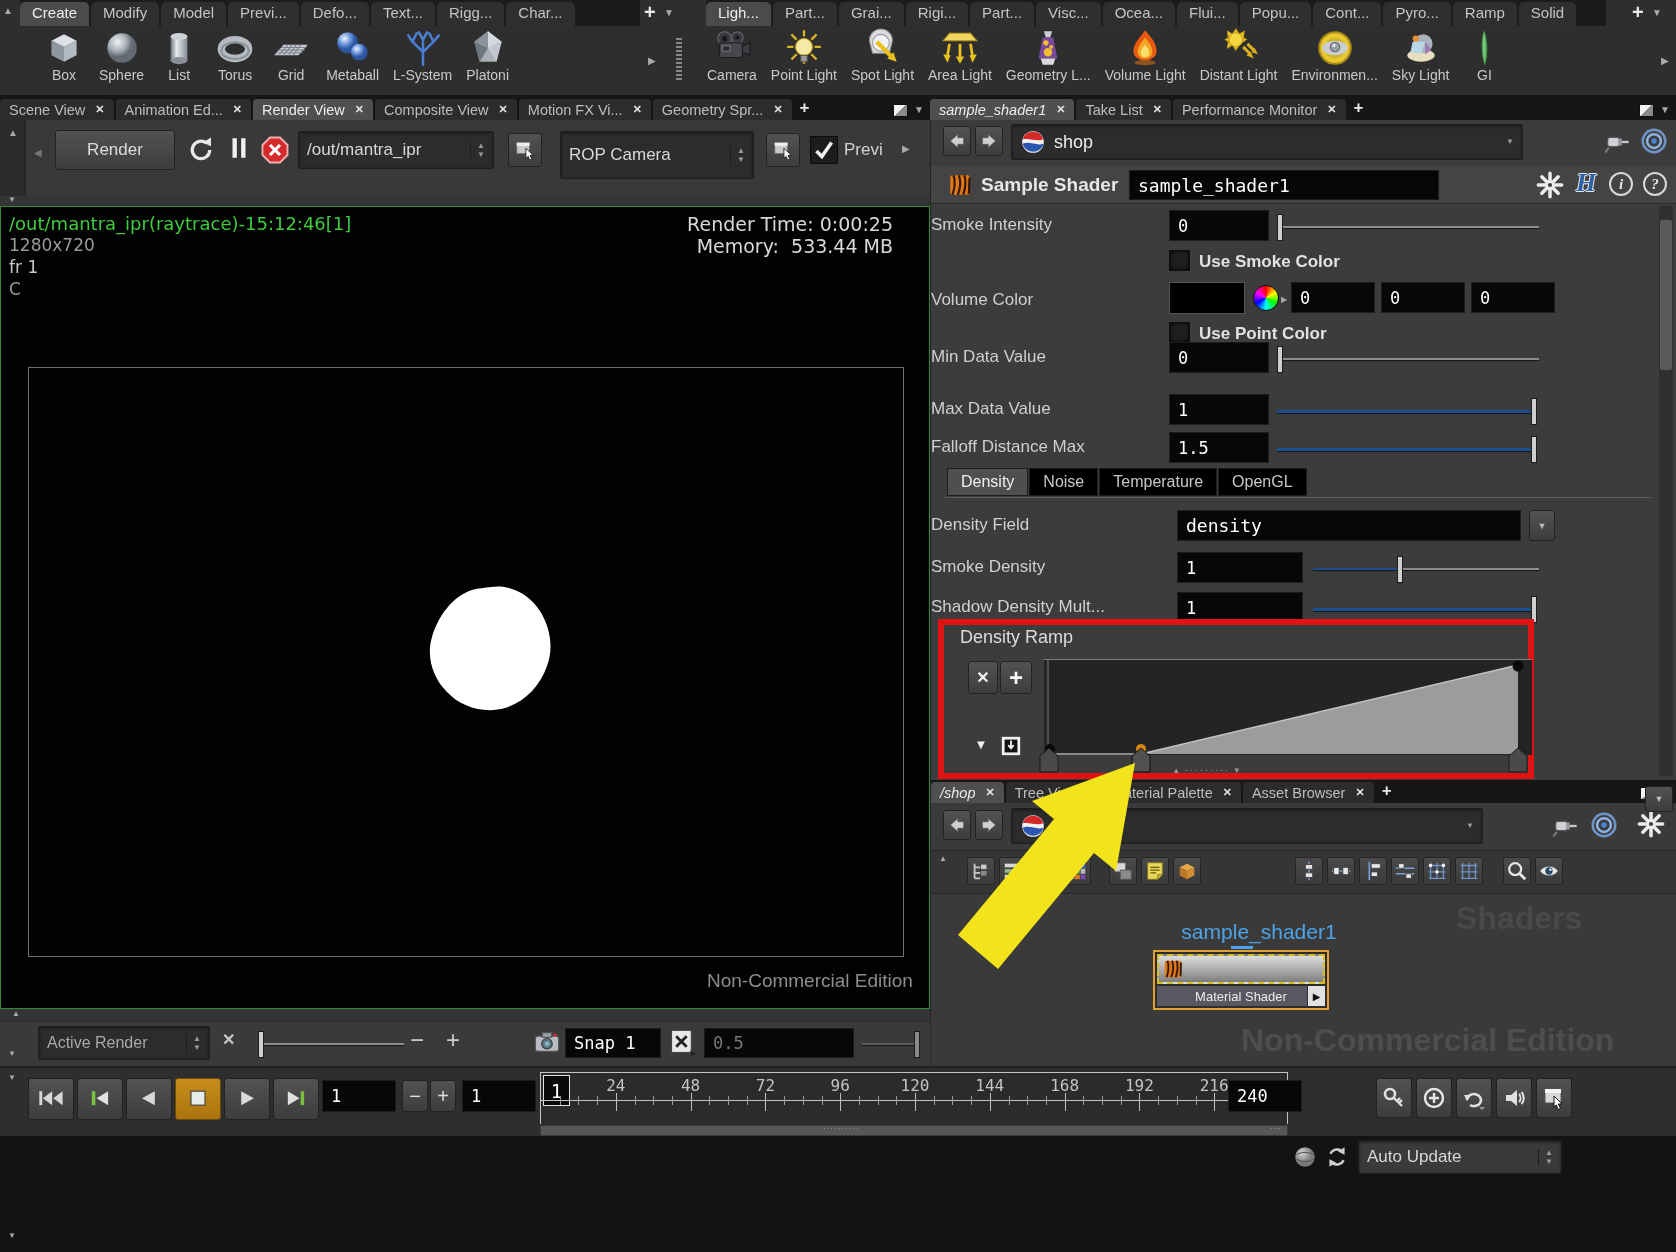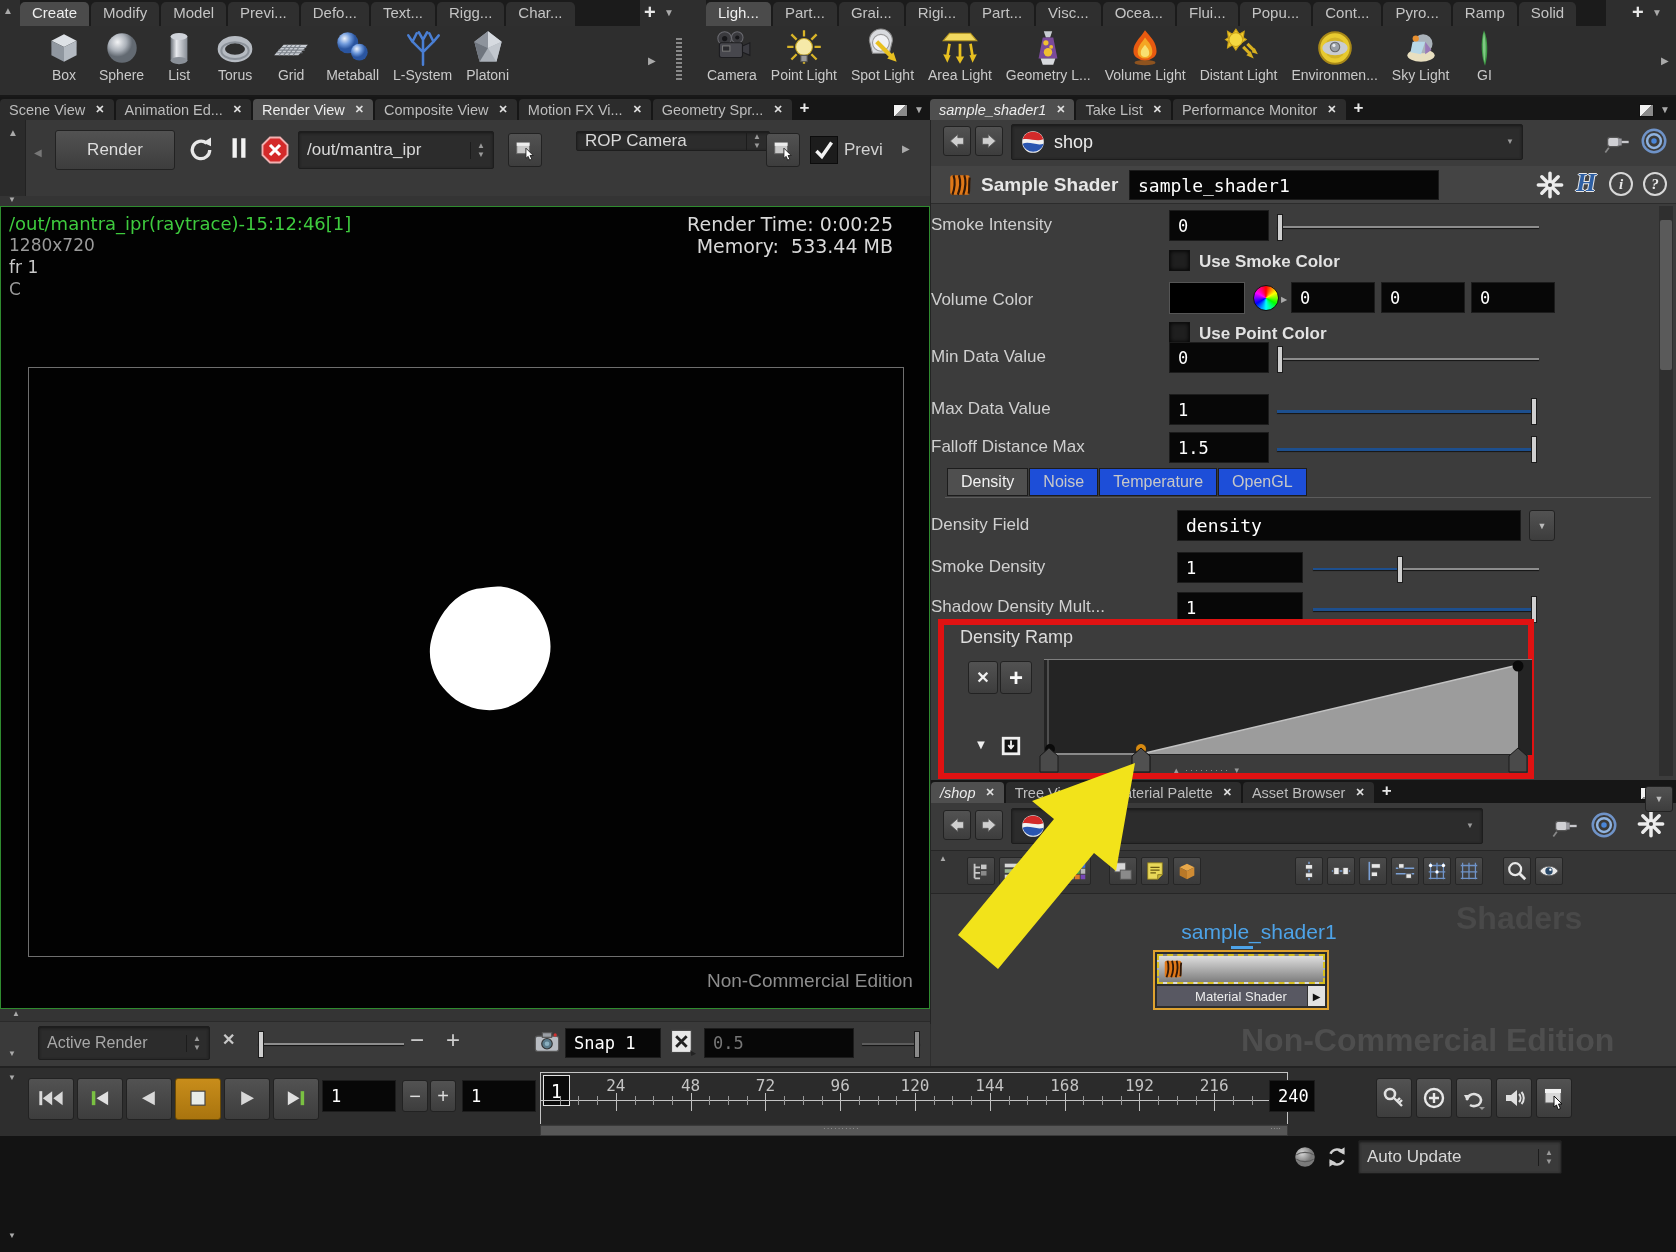--- a/index.html
+++ b/index.html
@@ -33,21 +33,21 @@
 .field{background:#070707;border:1px solid #1c1c1c;color:#fff;font-family:"DejaVu Sans Mono",monospace;font-size:17px;display:flex;align-items:center;padding:0 8px;white-space:pre}
 .cb{width:21px;height:21px;background:#1f1f1f;border:1px solid #0e0e0e;box-shadow:inset 0 0 4px #000}
 .sltrack{position:absolute;height:2px;background:#8d8d8d;box-shadow:0 1px 1px #151515}
 .sltrack.blue{background:#1d4f8e;height:3px}
 .slhandle{position:absolute;top:-12px;width:6px;height:27px;background:#cfcfcf;border:1px solid #1c1c1c}
 
 .prow{position:absolute;left:0;width:646px;height:36px}
 .plabel{position:absolute;left:0;top:7px;width:230px;text-align:left;color:#cfcfcf;font-size:17px;white-space:nowrap}
 .pfield{position:absolute;top:2px;height:31px}
 .pbold{font-weight:bold;color:#e2e2e2;font-size:17px}
-.subtab{border:1px solid #1c1c1c;background:#1d4ed8;padding:4px 13px;font-size:16px;color:#c8c8c8;margin-right:1px}
+.subtab{border:1px solid #1c1c1c;background:#000000;padding:4px 13px;font-size:16px;color:#c8c8c8;margin-right:1px}
 .subtab.act{background:#4f4f4f;color:#f0f0f0}
 .wheel{width:26px;height:26px;border-radius:50%;background:conic-gradient(#f00,#ff0,#0f0,#0ff,#00f,#f0f,#f00);border:1px solid #111}
 
 .house{position:absolute;width:20px;height:26px}
 
 .nticon{width:28px;height:28px;padding:2px;background:linear-gradient(#4a4a4a,#3a3a3a);border:1px solid #262626;border-radius:2px}
 .nticon svg{width:100%;height:100%}
 .node{position:absolute;border:2px solid #dfa22f;background:#2c2c2c;padding:2px}
 .node-body{height:30px;background:linear-gradient(180deg,#dedede,#7e7e7e);border:2px dashed #d8c020;position:relative}
 .node-foot{height:20px;background:#585862;display:flex;align-items:center;justify-content:center;color:#ececec;font-size:13px;position:relative;margin-top:2px}
@@ -372,21 +372,21 @@
         <span>/out/mantra_ipr</span>
         <span class="spin">▲<span>▼</span></span>
       </div>
     <div class="btn abs" style="left:508px;top:13px;width:34px;height:34px">
         <svg viewBox="0 0 24 24" width="22" height="22">
           <rect x="3" y="4" width="14" height="12" fill="#c8c8c8" stroke="#666"></rect>
           <rect x="3" y="4" width="14" height="3.5" fill="#ececec"></rect>
           <polygon points="13,10 21,18 17.5,18 19.5,22 17,23 15.5,19 13,21" fill="#fff" stroke="#222"></polygon>
         </svg>
       </div>
-    <div class="combo abs" style="left:576px;top:11px;width:194px;height:20px;font-size:17px">
+    <div class="combo abs" style="left:560px;top:11px;width:194px;height:48px;font-size:17px">
         <span>ROP Camera</span>
         <span class="spin">▲<span>▼</span></span>
       </div>
     <div class="btn abs" style="left:766px;top:13px;width:34px;height:34px">
         <svg viewBox="0 0 24 24" width="22" height="22">
           <rect x="3" y="4" width="14" height="12" fill="#c8c8c8" stroke="#666"></rect>
           <rect x="3" y="4" width="14" height="3.5" fill="#ececec"></rect>
           <polygon points="13,10 21,18 17.5,18 19.5,22 17,23 15.5,19 13,21" fill="#fff" stroke="#222"></polygon>
         </svg>
       </div>
@@ -875,21 +875,21 @@
         <div class="tick" style="left:635.8px;top:23px;height:9px;background:#9a9a9a"></div>
         <div class="tick" style="left:654.5px;top:23px;height:9px;background:#9a9a9a"></div>
         <div class="tick" style="left:691.9px;top:23px;height:9px;background:#9a9a9a"></div>
         <div class="tick" style="left:710.6px;top:23px;height:9px;background:#9a9a9a"></div>
         <div class="tick" style="left:729.3px;top:23px;height:9px;background:#9a9a9a"></div>
       </div>
     <div class="abs" style="left:540px;top:57px;width:748px;height:11px;background:#575757;border:1px solid #3a3a3a">
       <span style="position:absolute;left:282px;top:-2px;color:#9a9a9a;font-size:8px;letter-spacing:1px">··········</span>
       <span style="position:absolute;right:6px;top:-2px;color:#9a9a9a;font-size:8px">····</span>
     </div>
-    <div class="field abs" style="left:1269px;top:12px;width:46px;height:32px">240</div>
+    <div class="field abs" style="left:1228px;top:12px;width:74px;height:32px">240</div>
     <div id="tlIcons" class="abs" style="left:1376px;top:10px;display:flex;gap:4px">
         <div class="btn" style="width:36px;height:40px">
           <span style="width:24px;height:24px"><svg viewBox="0 0 24 24">
               <circle cx="8" cy="8" r="5" fill="none" stroke="#e0e0e0" stroke-width="2.6"></circle>
               <path d="M11.5,11.5 20,20 M17,17 20,14 M15,15 18,12" stroke="#e0e0e0" stroke-width="2.4" fill="none"></path>
             </svg></span>
         </div>
         <div class="btn" style="width:36px;height:40px">
           <span style="width:24px;height:24px"><svg viewBox="0 0 24 24">
               <circle cx="12" cy="12" r="9" fill="none" stroke="#e8e8e8" stroke-width="2.4"></circle>

